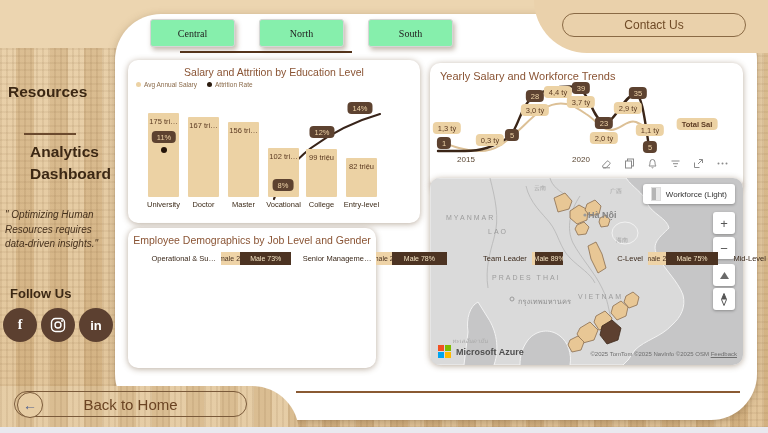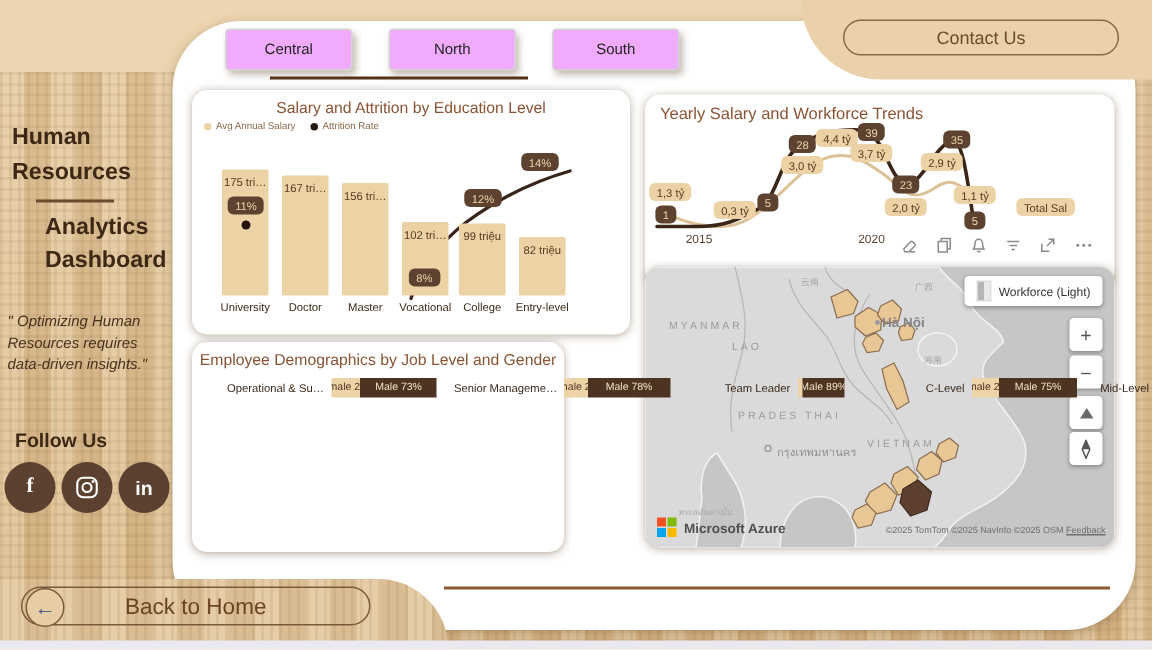--- a/index.html
+++ b/index.html
@@ -8,22 +8,22 @@
   .texture{position:absolute;left:0;top:48px;width:768px;height:380px;
     background:
       repeating-linear-gradient(90deg, rgba(120,85,45,.10) 0 2px, transparent 2px 6px),
       repeating-linear-gradient(0deg, rgba(120,85,45,.08) 0 2px, transparent 2px 7px),
       repeating-linear-gradient(90deg, rgba(255,246,228,.14) 0 16px, rgba(168,128,78,.18) 16px 34px),
       linear-gradient(180deg,#e6cba1,#dcbc8d);}
   .main-panel{position:absolute;left:115px;top:14px;width:642px;height:406px;background:#ffffff;
     border-radius:46px;box-shadow:0 2px 8px rgba(110,80,45,.35);}
   
   .nav-row{position:absolute;left:150px;top:19px;display:flex;gap:24px;z-index:7;}
-  .nav-btn{width:85px;height:28px;background:#f0abfc;border:1px solid #d5d5d5;border-radius:3px;
-    font-family:Liberation Sans, sans-serif;font-size:10px;color:#222;
+  .nav-btn{width:85px;height:28px;background:#86efac;border:1px solid #d5d5d5;border-radius:3px;
+    font-family:Liberation Serif, serif;font-size:10px;color:#222;
     box-shadow:2px 3px 5px rgba(90,60,30,.35);cursor:pointer;}
   .nav-underline{position:absolute;left:180px;top:51px;width:172px;height:2px;background:#54331a;z-index:7;}
   .top-blob{position:absolute;left:534px;top:0;width:234px;height:53px;background:#ead1ab;
     border-bottom-left-radius:62px;z-index:6;}
   .contact-btn{position:absolute;left:28px;top:13px;width:184px;height:24px;border:1.3px solid #8a6a45;
     border-radius:14px;color:#6f4a26;font-size:12px;display:flex;align-items:center;justify-content:center;
     background:transparent;cursor:pointer;font-family:"Liberation Sans",sans-serif;}
   
   .sidebar{position:absolute;left:0;top:0;width:118px;height:433px;z-index:6;color:#3c2814;}
   .sb-title{position:absolute;left:8px;top:80px;font-size:15.5px;font-weight:bold;line-height:1.5;}
@@ -113,21 +113,20 @@
       <button class="nav-btn">North</button>
       <button class="nav-btn">South</button>
     </div>
   <div class="nav-underline"></div>
   <div class="top-blob">
     <button class="contact-btn">Contact Us</button>
   </div>
 
   <div class="sidebar">
     <div class="sb-title">
-      <div>Human</div>
       <div>Resources</div>
     </div>
     <div class="sb-divider"></div>
     <div class="sb-sub">
       <div>Analytics</div>
       <div>Dashboard</div>
     </div>
     <div class="sb-quote">" Optimizing Human Resources requires data-driven insights."</div>
     <div class="sb-follow">Follow Us</div>
     <div class="sb-socials">
@@ -200,21 +199,21 @@
         <div class="chip-dark" style="left: 208px; top: 30px;">35</div>
         <div class="chip-dark" style="left: 220px; top: 84px;">5</div>
         <div class="chip-tan" style="left: 17px; top: 65px;">1,3 tỷ</div>
         <div class="chip-tan" style="left: 60px; top: 77px;">0,3 tỷ</div>
         <div class="chip-tan" style="left: 105px; top: 47px;">3,0 tỷ</div>
         <div class="chip-tan" style="left: 128px; top: 29px;">4,4 tỷ</div>
         <div class="chip-tan" style="left: 151px; top: 39px;">3,7 tỷ</div>
         <div class="chip-tan" style="left: 174px; top: 75px;">2,0 tỷ</div>
         <div class="chip-tan" style="left: 198px; top: 45px;">2,9 tỷ</div>
         <div class="chip-tan" style="left: 220px; top: 67px;">1,1 tỷ</div>
-        <div class="chip-tan" style="left: 267px; top: 75px;">Total Sal</div>
+        <div class="chip-tan" style="left: 267px; top: 61px; font-weight: bold;">Total Sal</div>
         <div class="xtick" style="left: 36px; top: 92px;">2015</div>
         <div class="xtick" style="left: 151px; top: 92px;">2020</div>
       </div>
     <div class="icon-row">
       <svg width="11" height="11" viewBox="0 0 11 11">
         <path d="M1.5,8 L6,3.2 a1,1 0 0 1 1.4,0 L8.8,4.6 a1,1 0 0 1 0,1.4 L5,9.8 H2.2 Z M2,9.8 H9" fill="none" stroke="#8a8a8a" stroke-width="1"></path>
       </svg>
       <svg width="11" height="11" viewBox="0 0 11 11">
         <rect x="3.5" y="1" width="6" height="7" fill="none" stroke="#8a8a8a" stroke-width="1"></rect>
         <rect x="1.5" y="3" width="6" height="7" fill="#fff" stroke="#8a8a8a" stroke-width="1"></rect>

